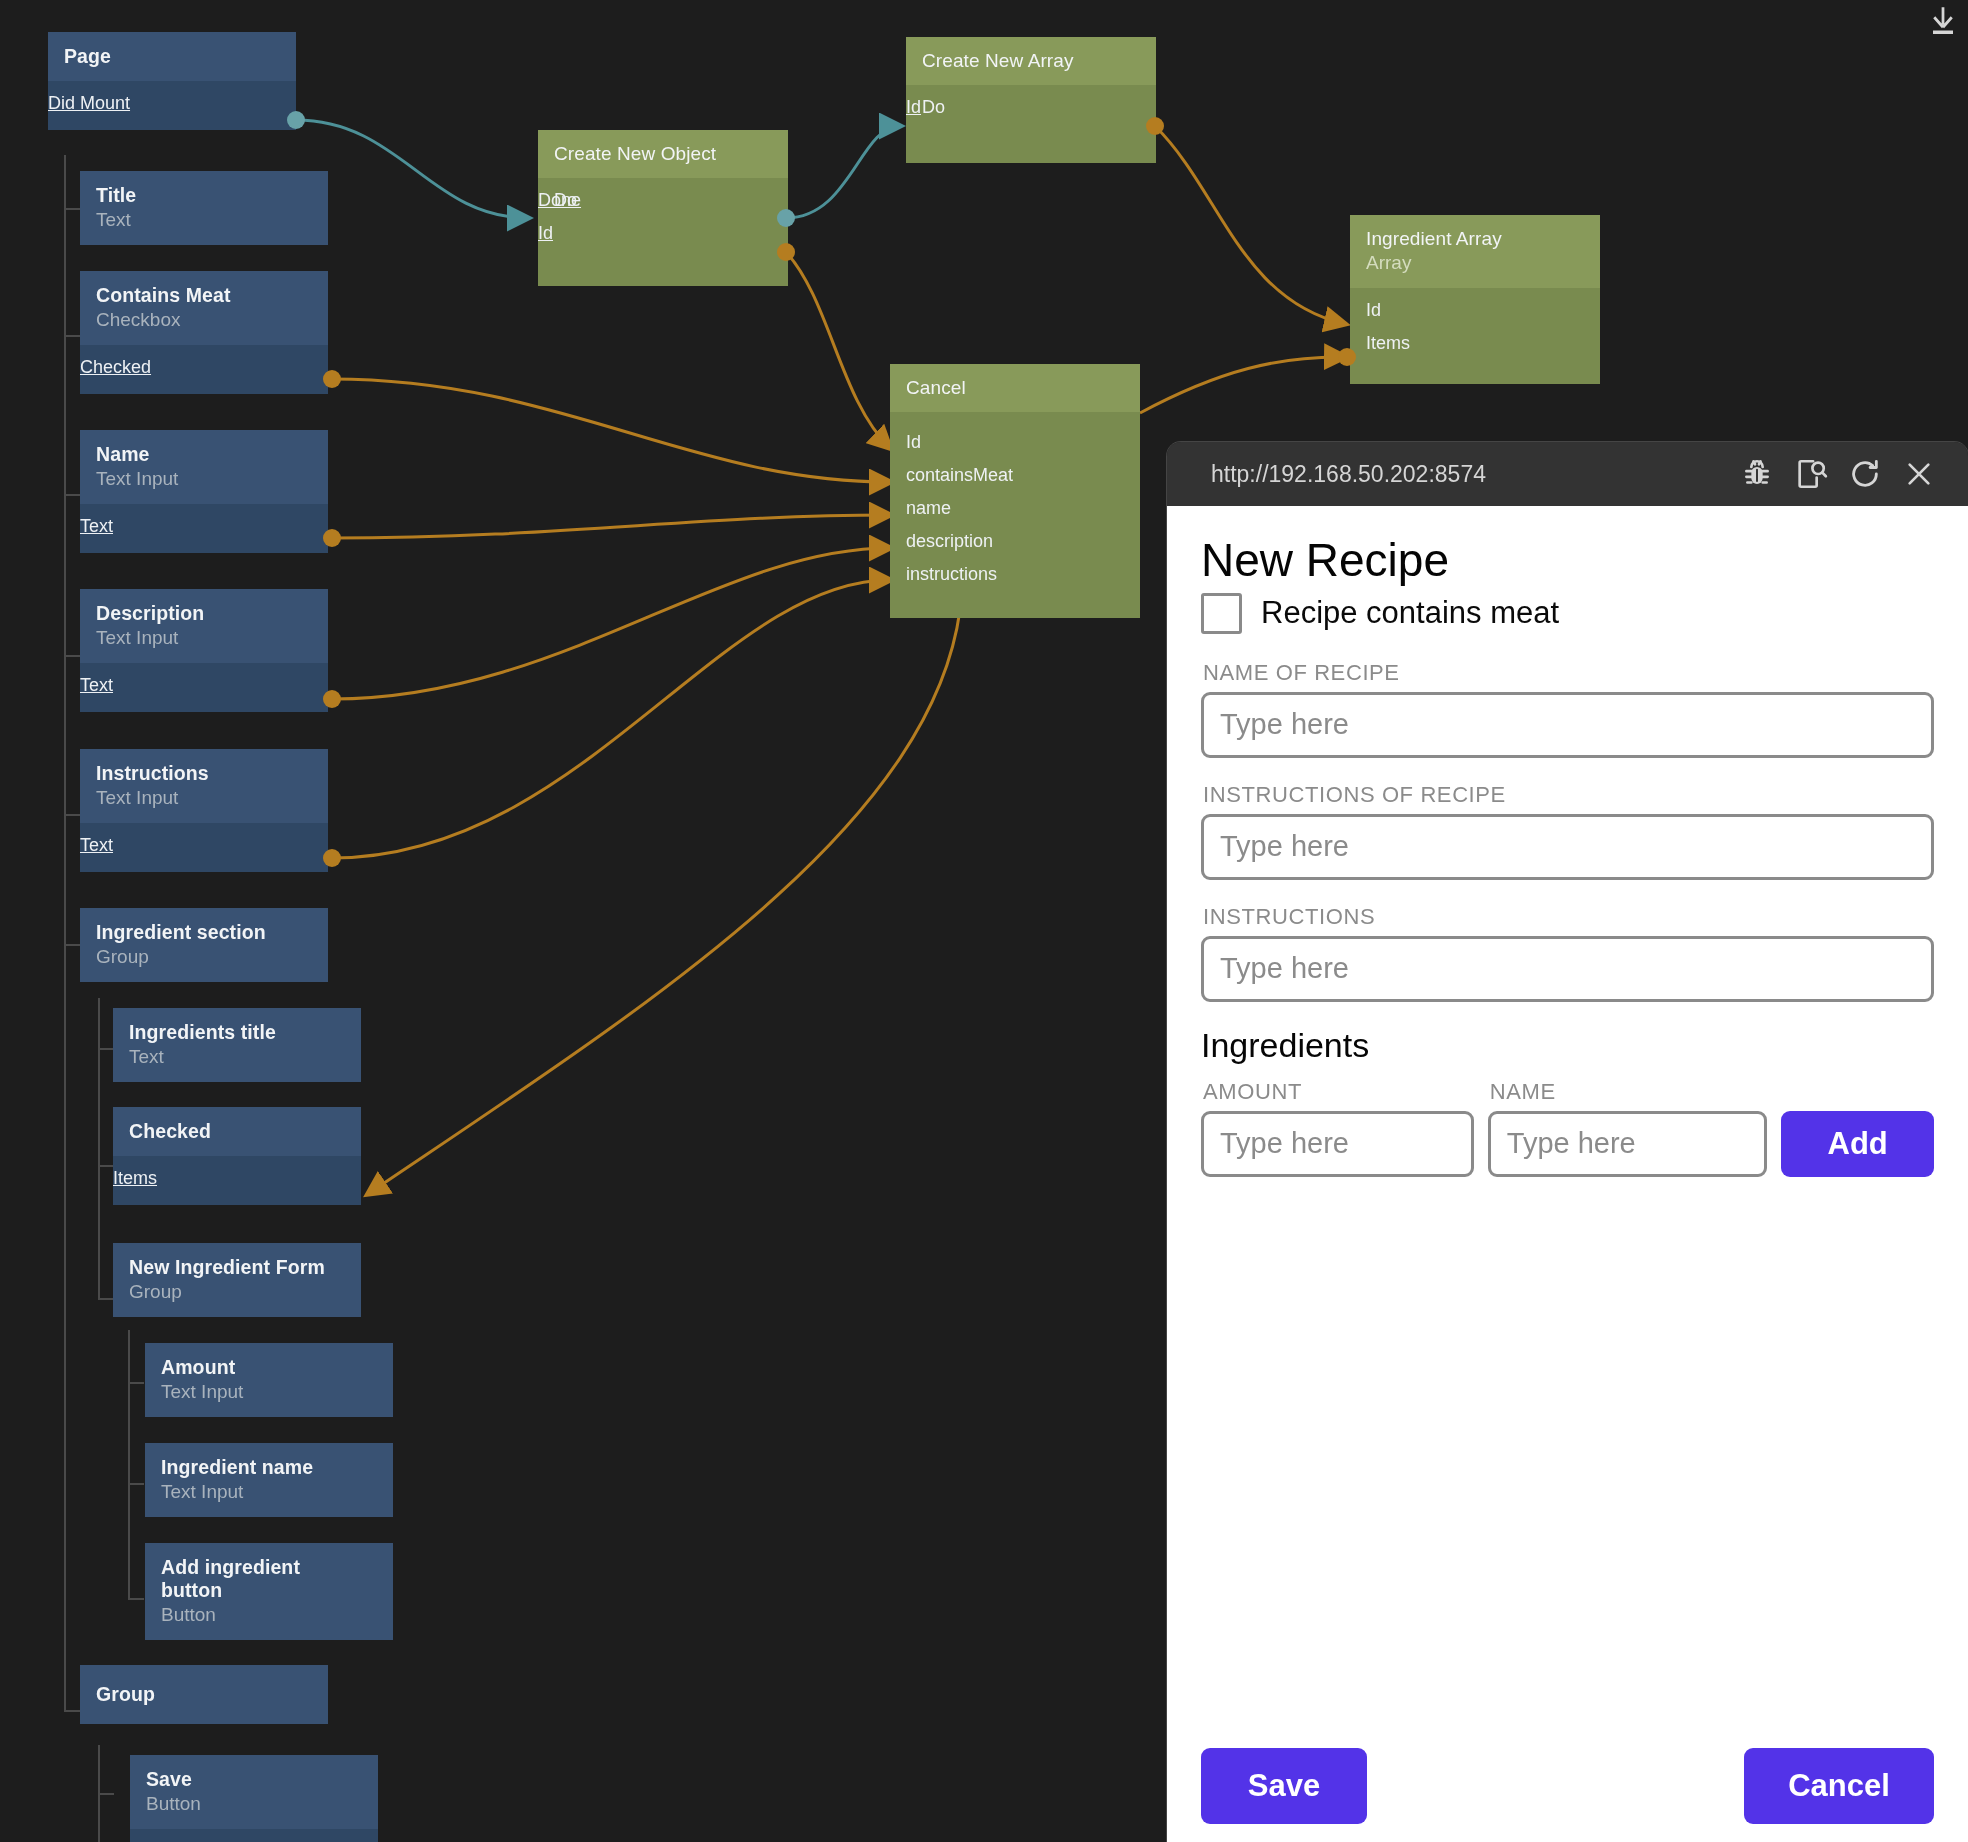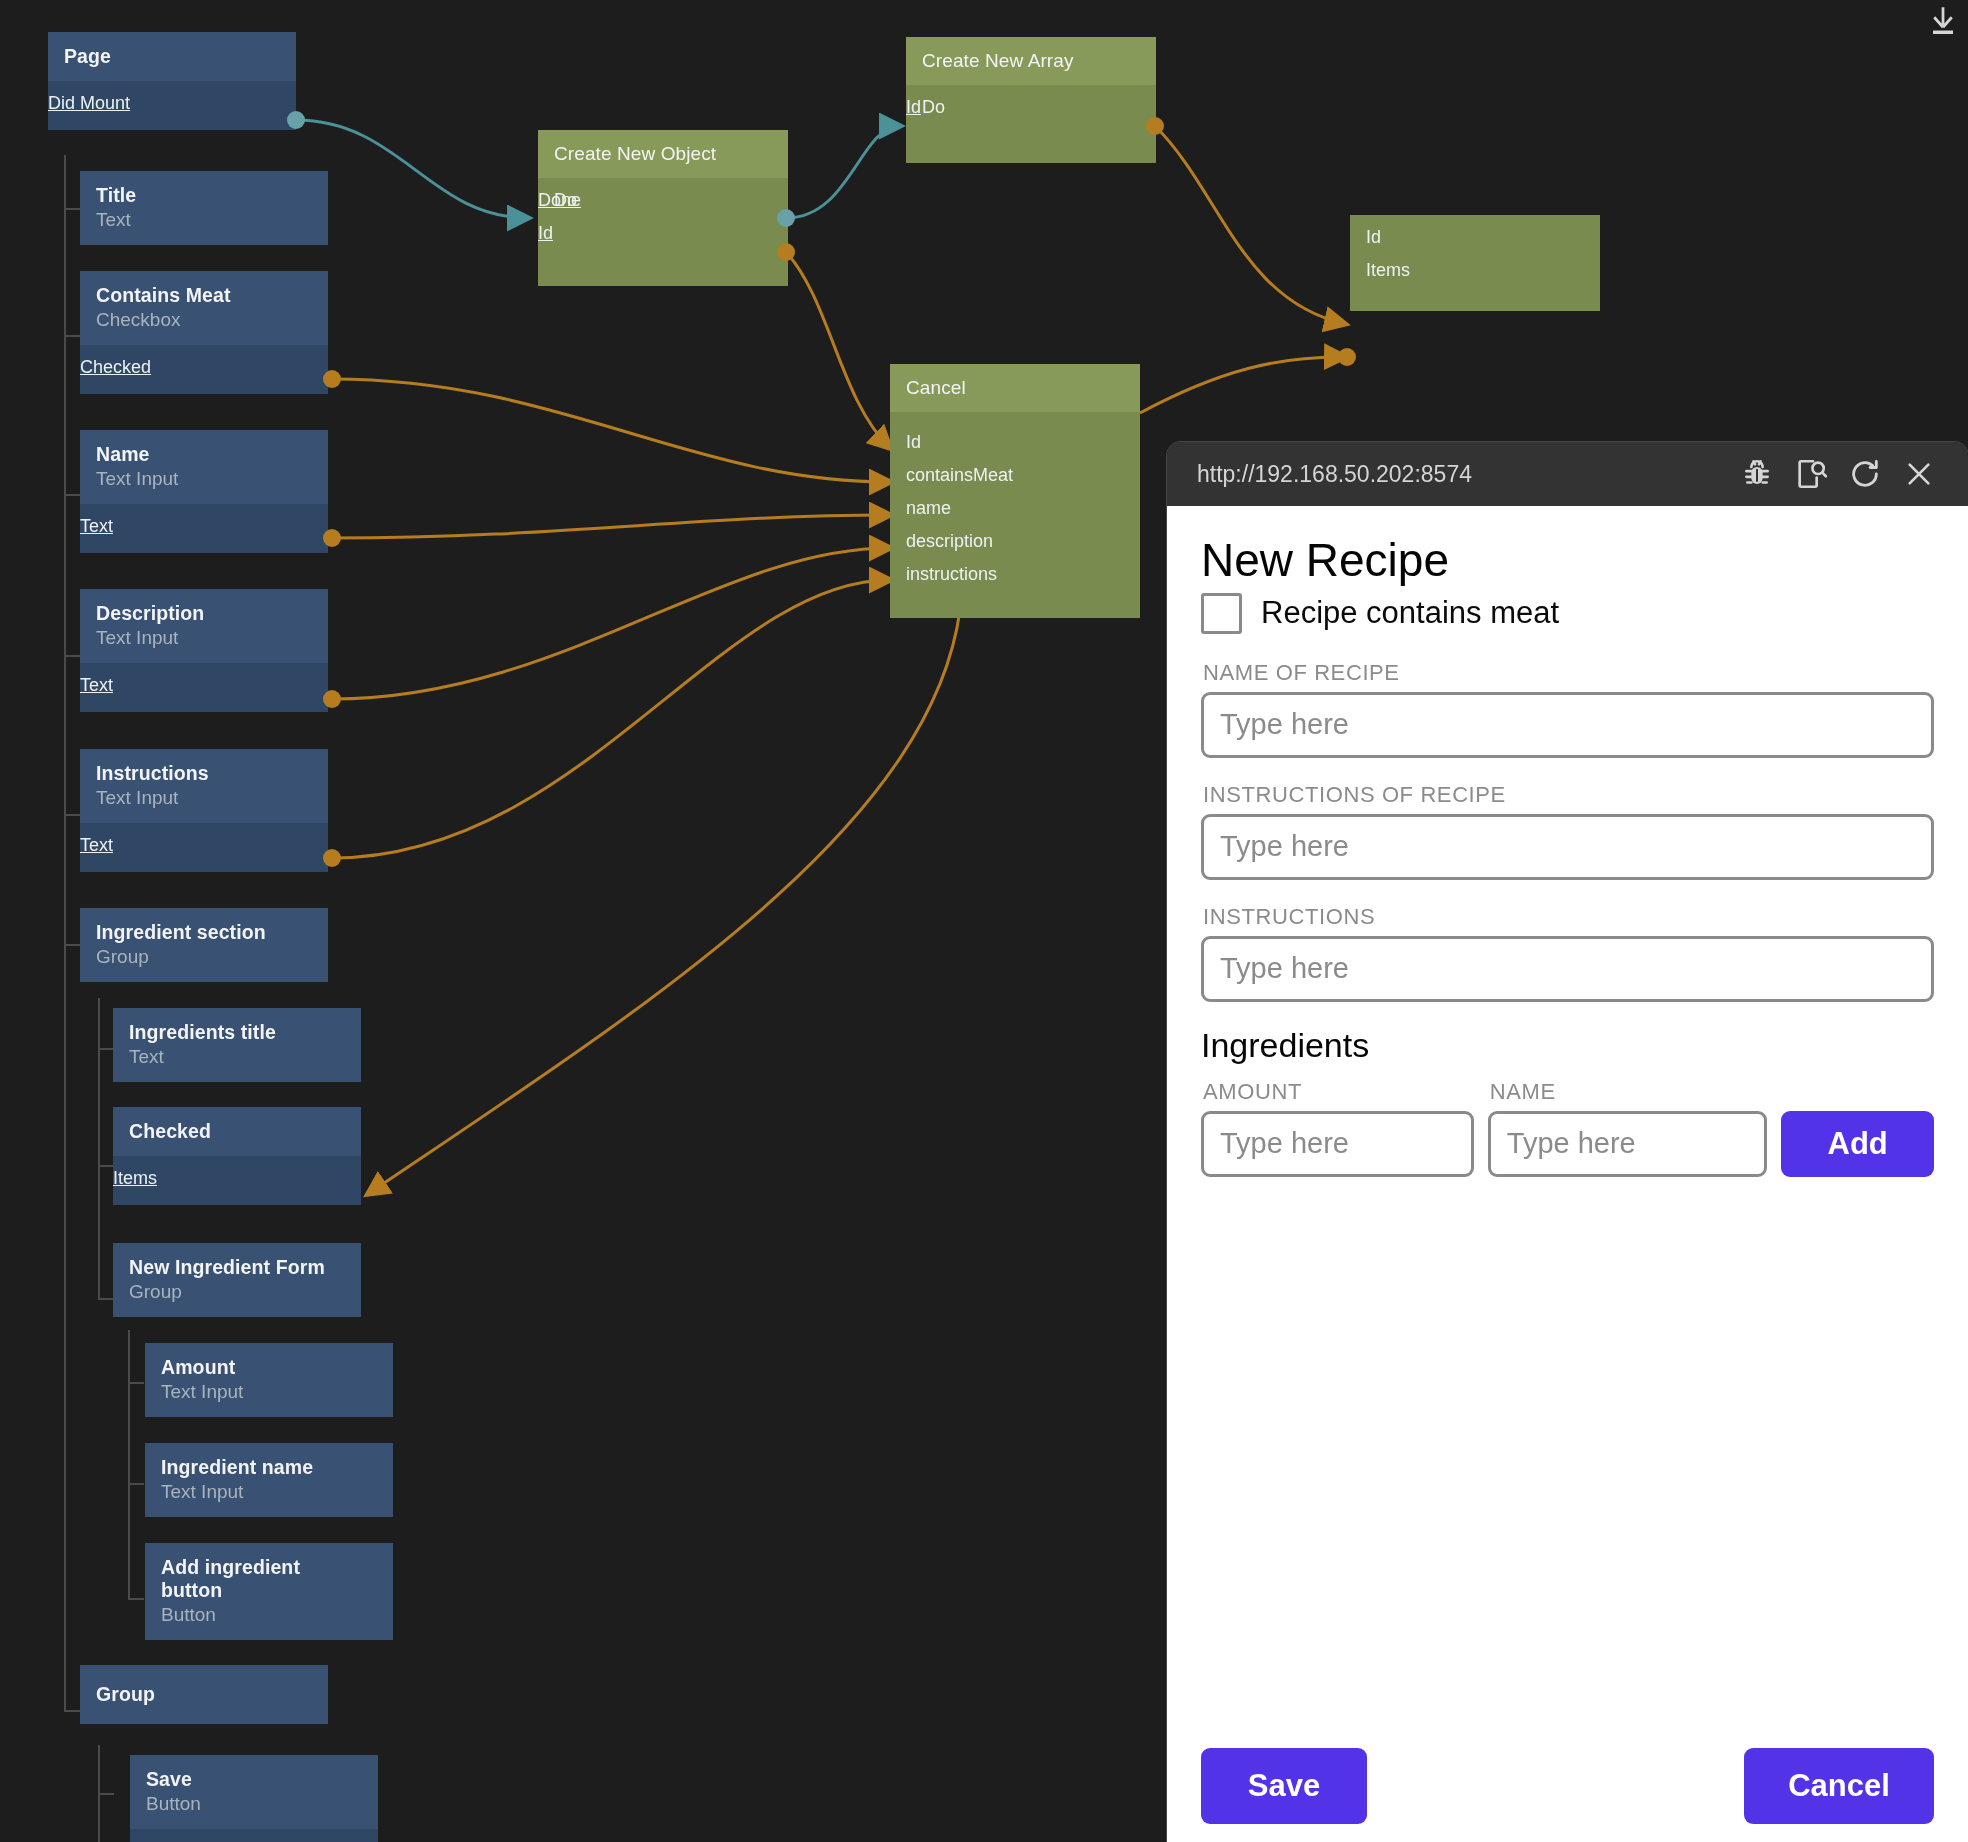--- a/index.html
+++ b/index.html
@@ -108,21 +108,21 @@
     height: 1400px;
     border-radius: 14px 14px 0 0;
     overflow: hidden;
     box-shadow: 0 0 0 1px #454545;
   }
   #pv-bar {
     height: 64px;
     background: #333333;
     display: flex;
     align-items: center;
-    padding: 0 22px 0 30px;
+    padding: 0 22px 0 44px;
     box-sizing: border-box;
     gap: 0;
   }
   #pv-url {
     color: #d5d5d5;
     font-size: 23px;
     flex: 1;
     white-space: nowrap;
     overflow: hidden;
   }
@@ -450,20 +450,24 @@
       <div class="port in" style="position:absolute;left:0;top:6px;width:100%;">
         <span>Do</span>
       </div>
       <div class="port out" style="position:absolute;left:0;top:6px;width:100%;">
         <span>Id</span>
       </div>
     </div>
   </div>
 
   <div class="node green" style="left:1350px; top:215px; width:250px;">
+    <div class="hdr">
+      <div class="title">Ingredient Array</div>
+      <div class="subtitle">Array</div>
+    </div>
     <div class="ports" style="height:80px;">
       <div class="port in">
         <span>Id</span>
       </div>
       <div class="port in">
         <span>Items</span>
       </div>
     </div>
   </div>
 

